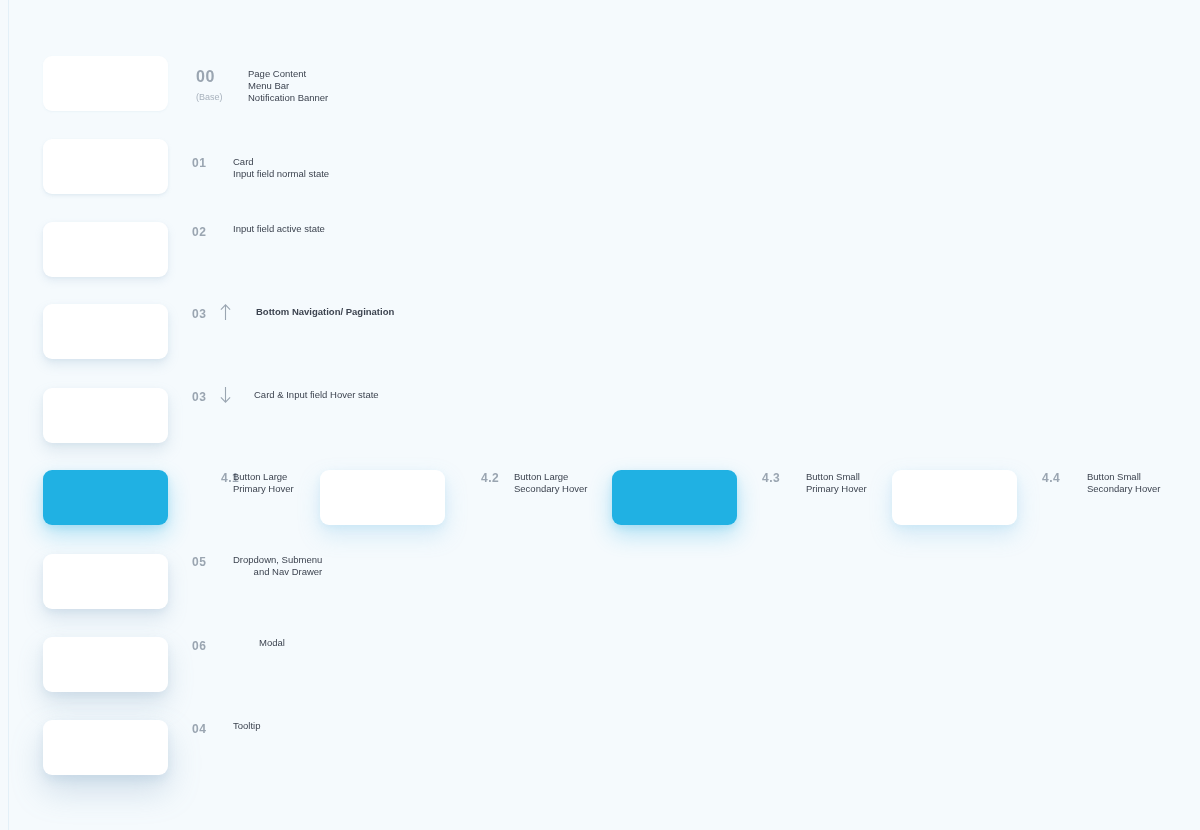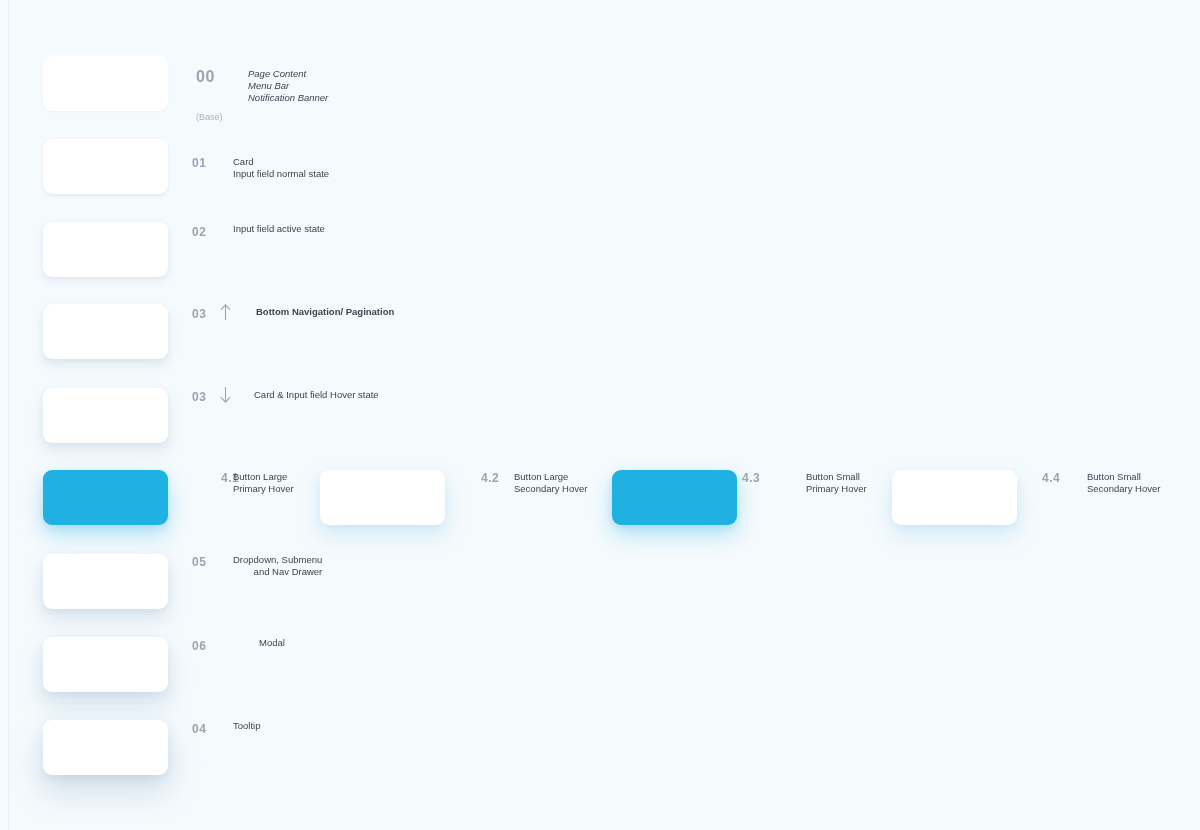--- a/index.html
+++ b/index.html
@@ -116,22 +116,22 @@
 </style>
 </head>
 <body>
 
 <div class="canvas">
   <div class="rows">
 
     <div class="row" style="top:0;">
       <div class="swatch e0" style="left:43px; top:56px; width:125px; height:55px;"></div>
       <div class="idx big" style="left:196px; top:69px;">00</div>
-      <div class="idx-sub" style="left:196px; top:93px;margin-top:20px;">(Base)</div>
-      <div class="desc" style="left:248px; top:68px;font-style:italic;">Page Content
+      <div class="idx-sub" style="left:196px; top:93px;">(Base)</div>
+      <div class="desc" style="left:248px; top:68px;">Page Content
 Menu Bar
 Notification Banner</div>
     </div>
 
     <div class="row" style="top:0;">
       <div class="swatch e1" style="left:43px; top:139px; width:125px; height:55px;"></div>
       <div class="idx" style="left:192px; top:157px;">01</div>
       <div class="desc" style="left:233px; top:156px;">Card
 Input field normal state</div>
     </div>
@@ -172,21 +172,21 @@
       <div class="idx" style="left:192px; top:472px;margin-left:29px;">4.1</div>
       <div class="desc" style="left:233px; top:471px;">Button Large
 Primary Hover</div>
 
       <div class="swatch btn-glow-sec" style="left:320px; top:470px; width:125px; height:55px;"></div>
       <div class="idx" style="left:481px; top:472px;">4.2</div>
       <div class="desc" style="left:514px; top:471px;">Button Large
 Secondary Hover</div>
 
       <div class="swatch primary btn-glow-lg" style="left:612px; top:470px; width:125px; height:55px;"></div>
-      <div class="idx" style="left:742px; top:472px;">4.3</div>
+      <div class="idx" style="left:762px; top:472px;">4.3</div>
       <div class="desc" style="left:806px; top:471px;">Button Small
 Primary Hover</div>
 
       <div class="swatch btn-glow-sec" style="left:892px; top:470px; width:125px; height:55px;"></div>
       <div class="idx" style="left:1042px; top:472px;">4.4</div>
       <div class="desc" style="left:1087px; top:471px;">Button Small
 Secondary Hover</div>
     </div>
 
     <div class="row" style="top:0;">

